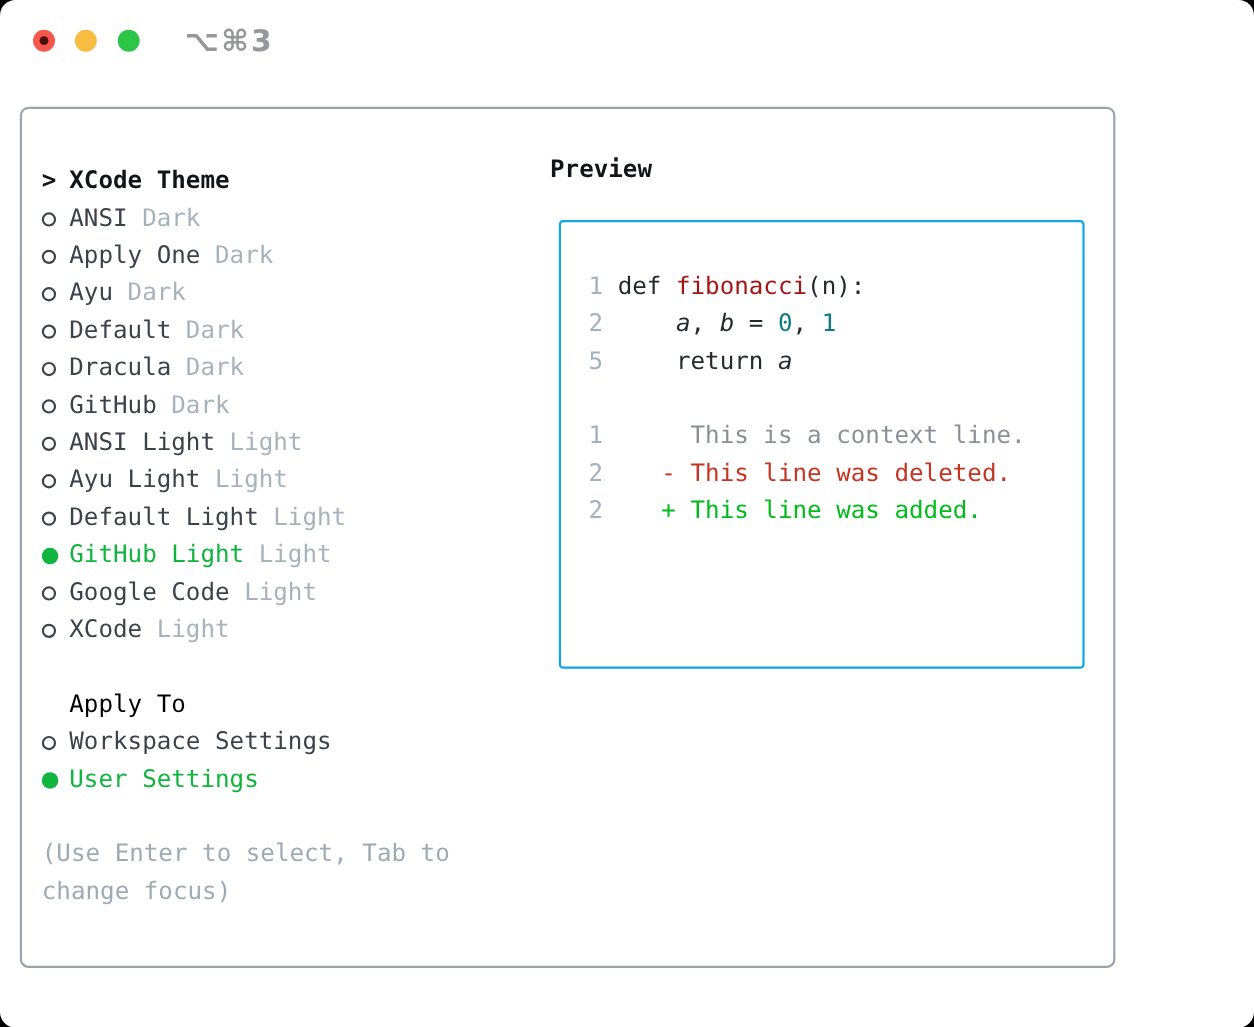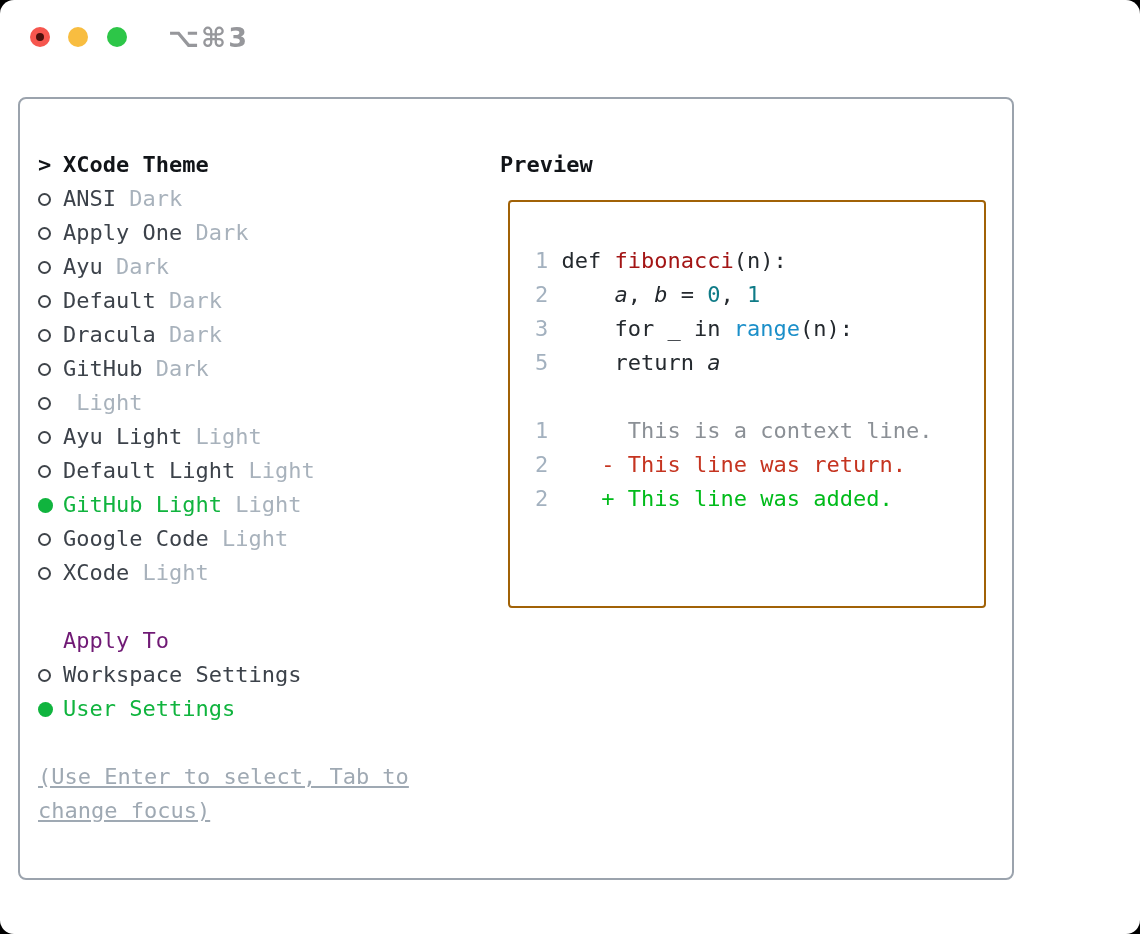--- a/index.html
+++ b/index.html
@@ -28,31 +28,31 @@
   .col-left{position:absolute;left:18px;top:49px;width:440px;font-size:22px;line-height:34px;color:#3c424a;}
   .row{display:flex;align-items:center;height:34px;white-space:pre;}
   .mark{display:inline-flex;align-items:center;width:25px;flex:0 0 25px;}
   .ring{width:13px;height:13px;border:2px solid #3f444a;border-radius:50%;}
   .dotsel{width:15px;height:15px;border-radius:50%;background:#10b43e;}
   .hdr{color:#111418;font-weight:bold;}
   .hdr .mark{font-weight:bold;color:#111418;}
   .t-name{color:#3c424a;}
   .t-var{color:#a8b2bc;}
   .sel .t-name{color:#10b43e;}
-  .apply-hdr{color:#701a75;margin-top:34px;}
+  .apply-hdr{color:#000000;margin-top:34px;}
   .opt-label{color:#3c424a;}
   .sel .opt-label{color:#10b43e;}
   .hint{margin-top:34px;color:#9fa9b3;}
-  .hint div{height:34px;white-space:pre;text-decoration:underline;}
+  .hint div{height:34px;white-space:pre;}
   
-  .col-right{position:absolute;left:480px;top:49px;}
+  .col-right{position:absolute;left:480px;top:39px;}
   .preview-label{font-size:22px;line-height:34px;font-weight:bold;color:#111418;white-space:pre;}
   .preview-box{
     position:absolute;left:488px;top:101px;width:478px;height:408px;
-    border:2px solid #a16207;border-radius:4px;background:#fff;
+    border:2px solid #0ea5e9;border-radius:4px;background:#fff;
     padding:42px 0 0 25px;overflow:hidden;
   }
   .code-line{height:34px;line-height:34px;font-size:22px;white-space:pre;}
   .diff-block{margin-top:34px;}
   .tok-num{color:#a3b1bf;}
   .tok-fg{color:#24292e;}
   .tok-red{color:#a31515;}
   .tok-teal{color:#0f7b87;}
   .tok-blue{color:#1b8fc9;}
   .tok-ctx{color:#8b9096;}
@@ -82,21 +82,21 @@
         <span>XCode Theme</span>
       </div>
 
       <div id="theme-list">
           <div class="row"><span class="mark"><span class="ring"></span></span><span class="t-name">ANSI</span><span class="t-var"> Dark</span></div>
           <div class="row"><span class="mark"><span class="ring"></span></span><span class="t-name">Apply One</span><span class="t-var"> Dark</span></div>
           <div class="row"><span class="mark"><span class="ring"></span></span><span class="t-name">Ayu</span><span class="t-var"> Dark</span></div>
           <div class="row"><span class="mark"><span class="ring"></span></span><span class="t-name">Default</span><span class="t-var"> Dark</span></div>
           <div class="row"><span class="mark"><span class="ring"></span></span><span class="t-name">Dracula</span><span class="t-var"> Dark</span></div>
           <div class="row"><span class="mark"><span class="ring"></span></span><span class="t-name">GitHub</span><span class="t-var"> Dark</span></div>
-          <div class="row"><span class="mark"><span class="ring"></span></span><span class="t-var"> Light</span></div>
+          <div class="row"><span class="mark"><span class="ring"></span></span><span class="t-name">ANSI Light</span><span class="t-var"> Light</span></div>
           <div class="row"><span class="mark"><span class="ring"></span></span><span class="t-name">Ayu Light</span><span class="t-var"> Light</span></div>
           <div class="row"><span class="mark"><span class="ring"></span></span><span class="t-name">Default Light</span><span class="t-var"> Light</span></div>
           <div class="row sel"><span class="mark"><span class="dotsel"></span></span><span class="t-name">GitHub Light</span><span class="t-var"> Light</span></div>
           <div class="row"><span class="mark"><span class="ring"></span></span><span class="t-name">Google Code</span><span class="t-var"> Light</span></div>
           <div class="row"><span class="mark"><span class="ring"></span></span><span class="t-name">XCode</span><span class="t-var"> Light</span></div>
         </div>
 
       <div class="row apply-hdr">
         <span class="mark"></span>
         <span>Apply To</span>
@@ -114,24 +114,23 @@
     </div>
 
     <div class="col-right">
       <div class="preview-label">Preview</div>
     </div>
 
     <div class="preview-box">
       <div id="code-block">
           <div class="code-line"><span class="tok-num">1 </span><span class="tok-fg">def </span><span class="tok-red">fibonacci</span><span class="tok-fg">(n):</span></div>
           <div class="code-line"><span class="tok-num">2 </span><span class="tok-fg">    </span><span class="tok-fg ital">a</span><span class="tok-fg">, </span><span class="tok-fg ital">b</span><span class="tok-fg"> = </span><span class="tok-teal">0</span><span class="tok-fg">, </span><span class="tok-teal">1</span></div>
-          <div class="code-line"><span class="tok-num">3 </span><span class="tok-fg">    for _ in </span><span class="tok-blue">range</span><span class="tok-fg">(n):</span></div>
           <div class="code-line"><span class="tok-num">5 </span><span class="tok-fg">    return </span><span class="tok-fg ital">a</span></div>
         </div>
       <div id="diff-block" class="diff-block">
           <div class="code-line"><span class="tok-num">1</span><span class="tok-ctx">      </span><span class="tok-ctx">This is a context line.</span></div>
-          <div class="code-line"><span class="tok-num">2</span><span class="tok-fg">    </span><span class="tok-del">- </span><span class="tok-del">This line was return.</span></div>
+          <div class="code-line"><span class="tok-num">2</span><span class="tok-fg">    </span><span class="tok-del">- </span><span class="tok-del">This line was deleted.</span></div>
           <div class="code-line"><span class="tok-num">2</span><span class="tok-fg">    </span><span class="tok-add">+ </span><span class="tok-add">This line was added.</span></div>
         </div>
     </div>
 
   </div>
 </div>
 
 </body></html>

